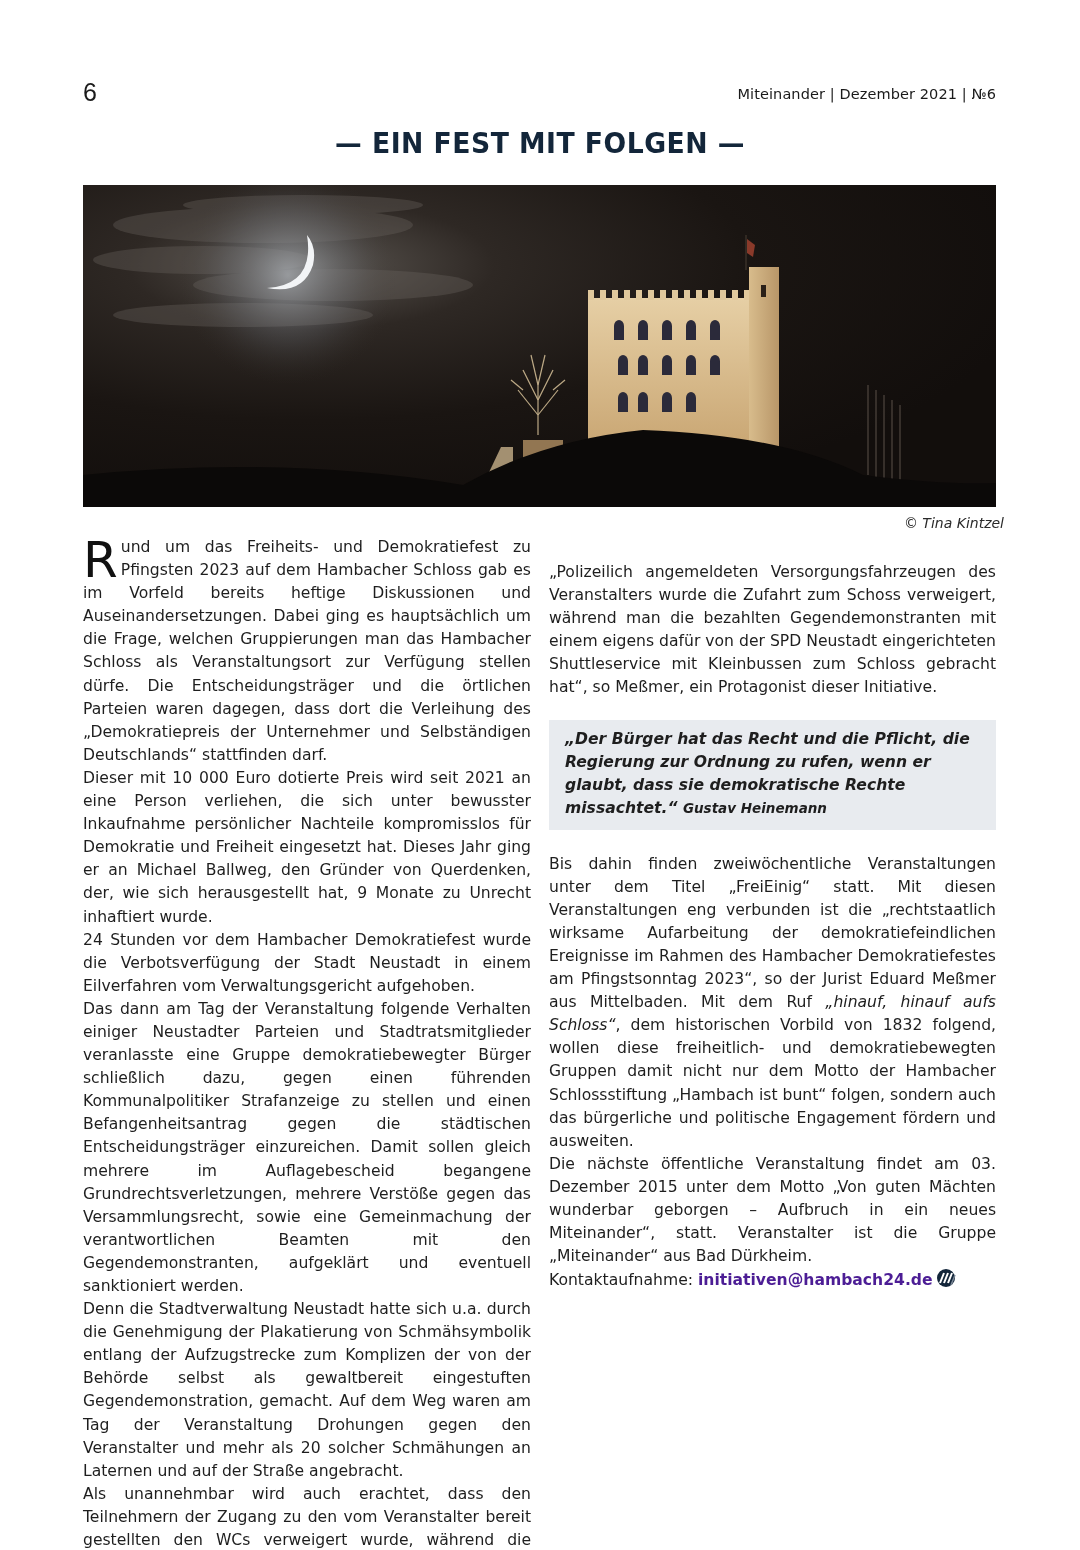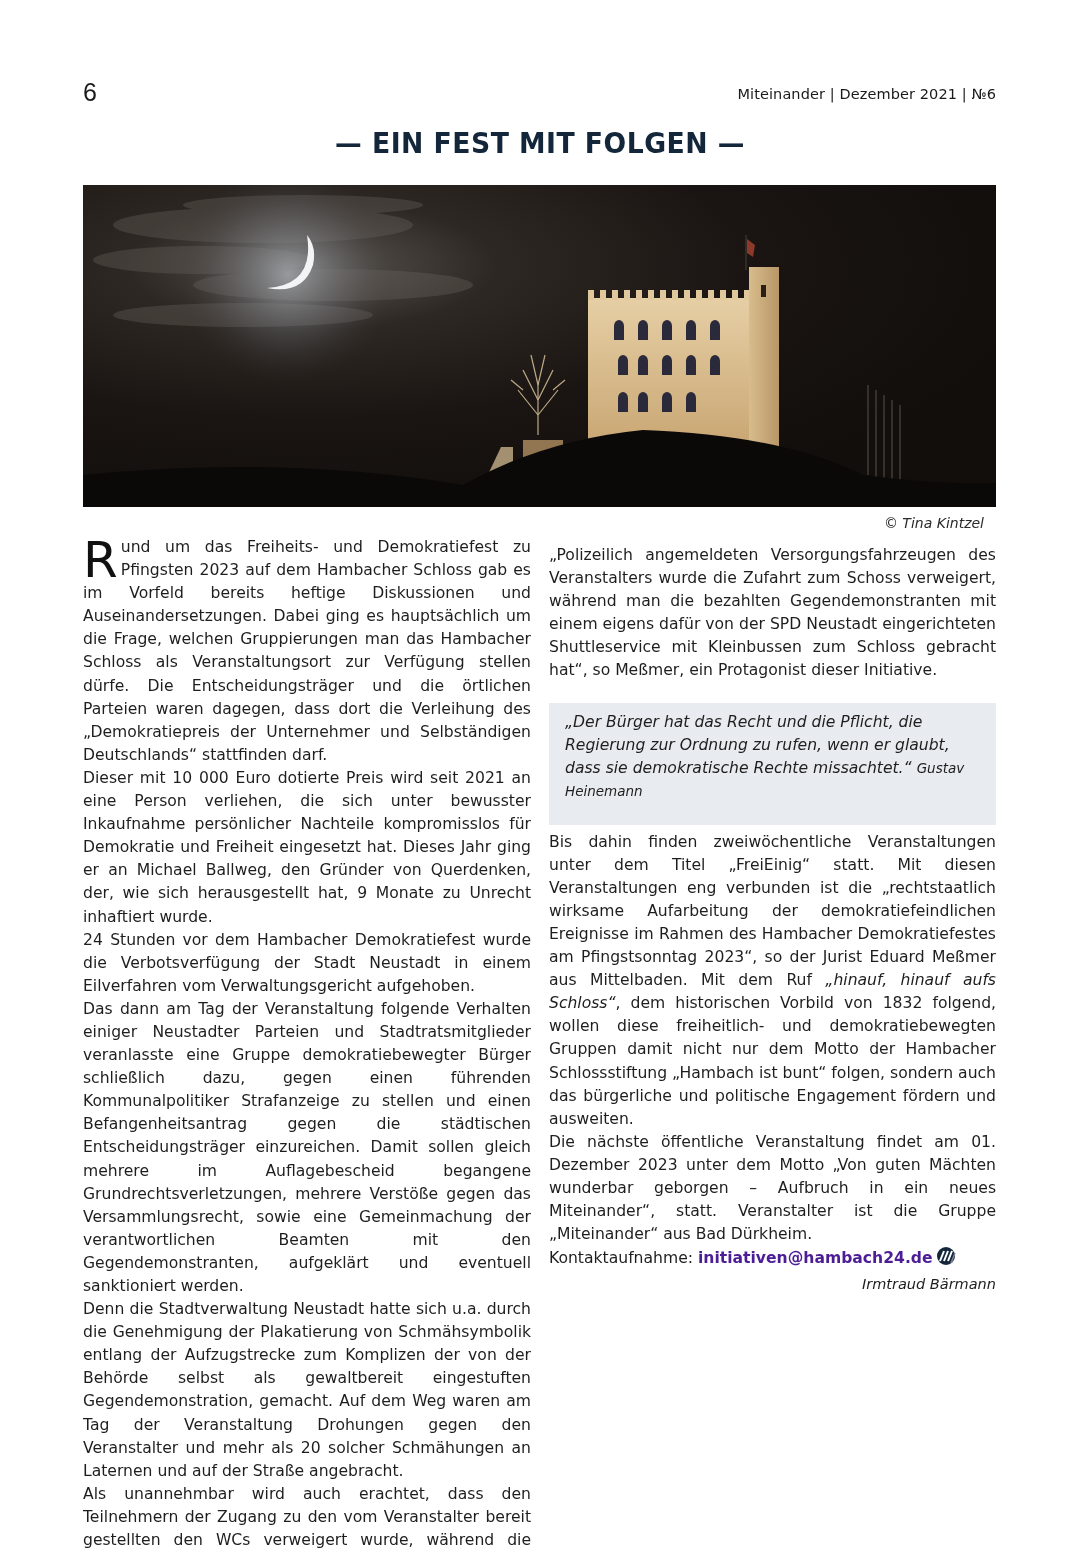--- a/index.html
+++ b/index.html
@@ -50,56 +50,57 @@
       left: 83px;
       top: 185px;
       width: 913px;
       height: 322px;
       overflow: hidden;
       background: #1a1512;
     }
     .photo svg { display: block; }
     .credit {
       position: absolute;
-      right: 96px;
+      right: 76px;
       top: 515px;
       font-size: 14px;
       font-style: italic;
       color: #2a2a2a;
     }
     .col {
       position: absolute;
       top: 536px;
       width: 448px;
       font-size: 15.6px;
       line-height: 23.1px;
       text-align: justify;
       hyphens: manual;
       color: #1e1e1e;
     }
     .col-left { left: 83px; }
     .col-right { left: 549px; width: 447px; top: 538px; }
     .col p { margin: 0; }
-    .col p.gap { margin-top: 6px; }
+    .col p.gap { margin-top: 23px; }
     .dropcap {
       float: left;
       font-size: 50px;
       line-height: 40px;
       margin: 4px 3px 0 0;
       font-family: "DejaVu Sans", sans-serif;
       color: #111;
     }
     .quote-box {
       background: #e8ebef;
       margin: 20px 0 0 0;
-      padding: 8px 16px 22px 16px;
+      padding: 8px 16px 10px 16px;
       font-style: italic;
       font-size: 15.6px;
       line-height: 23px;
       text-align: left;
+      font-weight: bold;
     }
     .quote-author {
       font-size: 13.5px;
       font-style: italic;
     }
     .contact {
       margin-top: 23px;
       text-align: left;
     }
     .contact .email { font-weight: bold; color: #4c1d95; }
@@ -243,23 +244,22 @@
 
 <div class="col col-right">
   <p class="gap">„Polizeilich angemeldeten Versorgungsfahrzeugen des Veranstalters wurde die Zufahrt zum Schoss verweigert, während man die bezahlten Gegendemonstranten mit einem eigens dafür von der SPD Neustadt eingerichteten Shuttleservice mit Kleinbussen zum Schloss gebracht hat“, so Meßmer, ein Protagonist dieser Initiative.</p>
 
   <div class="quote-box">
     <span>„Der Bürger hat das Recht und die Pflicht, die Regierung zur Ordnung zu rufen, wenn er glaubt, dass sie demokratische Rechte missachtet.“</span>
     <span class="quote-author">Gustav Heinemann</span>
   </div>
 
   <p class="gap"><span>Bis dahin finden zweiwöchentliche Veranstaltungen unter dem Titel „FreiEinig“ statt. Mit diesen Veranstaltungen eng verbunden ist die „rechtstaatlich wirksame Aufarbeitung der demokratiefeindlichen Ereignisse im Rahmen des Hambacher Demokratiefestes am Pfingstsonntag 2023“, so der Jurist Eduard Meßmer aus Mittelbaden. Mit dem Ruf </span><em>„hinauf, hinauf aufs Schloss“</em><span>, dem historischen Vorbild von 1832 folgend, wollen diese freiheitlich- und demokratiebewegten Gruppen damit nicht nur dem Motto der Hambacher Schlossstiftung „Hambach ist bunt“ folgen, sondern auch das bürgerliche und politische Engagement fördern und ausweiten.</span></p>
-  <p>Die nächste öffentliche Veranstaltung findet am 01. Dezember 2023 unter dem Motto „Von guten Mächten wunderbar geborgen – Aufbruch in ein neues Miteinander“, statt. Veranstalter ist die Gruppe „Miteinander“ aus Bad Dürkheim.</p>
+  <p>Die nächste öffentliche Veranstaltung findet am 03. Dezember 2015 unter dem Motto „Von guten Mächten wunderbar geborgen – Aufbruch in ein neues Miteinander“, statt. Veranstalter ist die Gruppe „Miteinander“ aus Bad Dürkheim.</p>
 
   <p class="contact">
     <span>Kontaktaufnahme: </span><a class="email" style="text-decoration:none;">initiativen@hambach24.de</a><span class="logo"><svg width="20" height="20" viewBox="0 0 20 20">
           <circle cx="10" cy="10" r="9" fill="#13263a"></circle>
           <path d="M 4 15 L 8 5 M 8 15 L 12 5 M 12 15 L 16 5" stroke="#ffffff" stroke-width="2"></path>
           <path d="M 15 17 L 19 7" stroke="#7a8796" stroke-width="1.5"></path>
         </svg></span>
   </p>
-  <p class="author">Irmtraud Bärmann</p>
 </div>
 
 </body></html>

